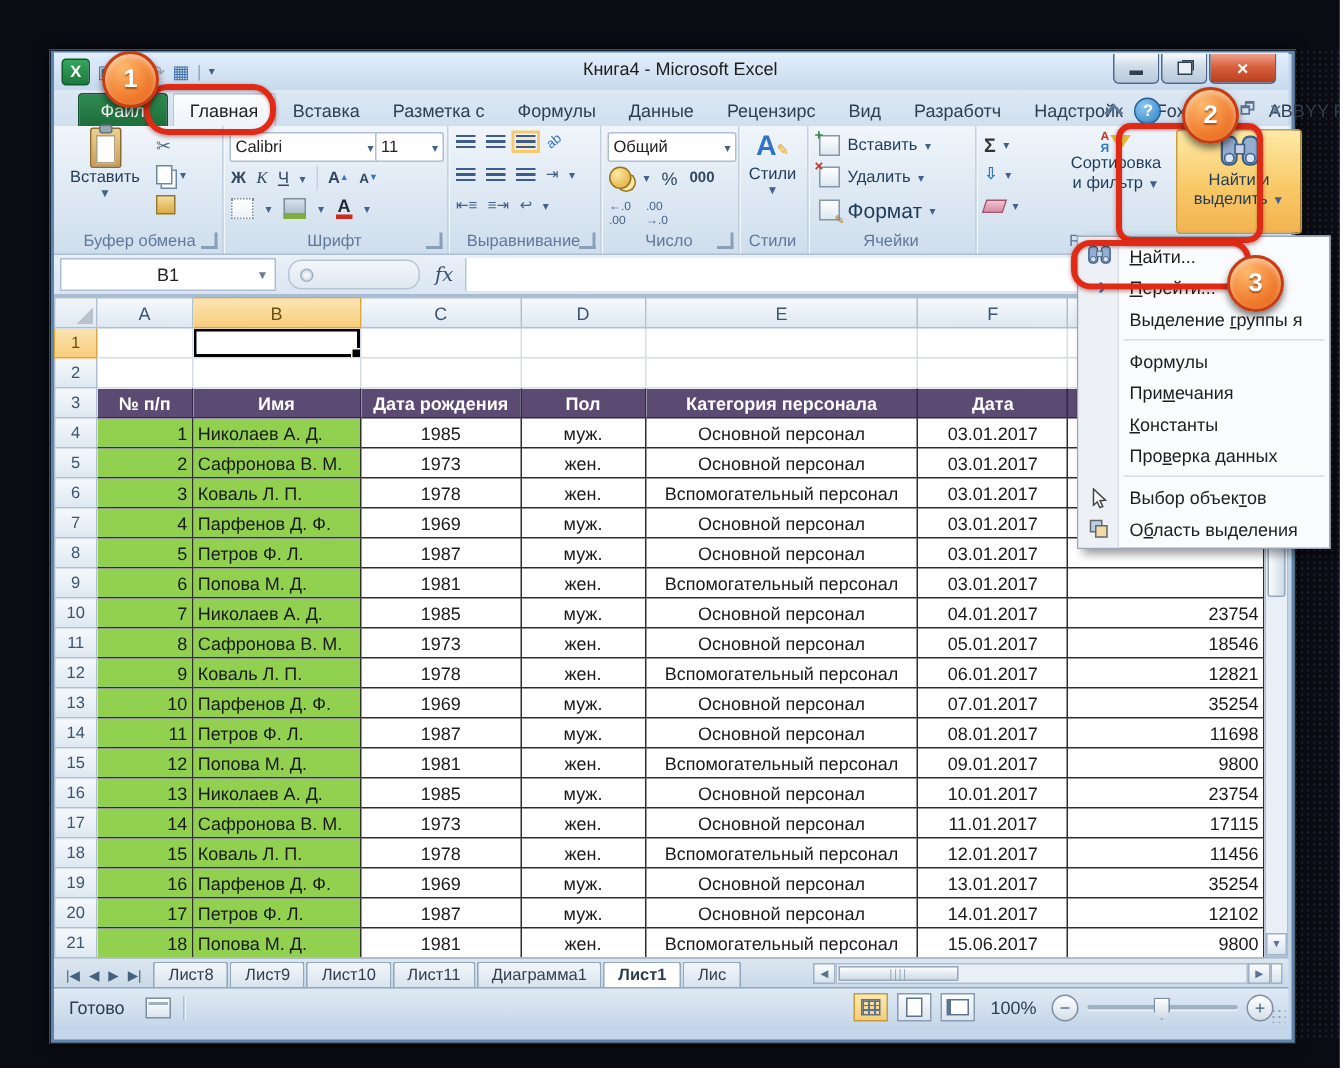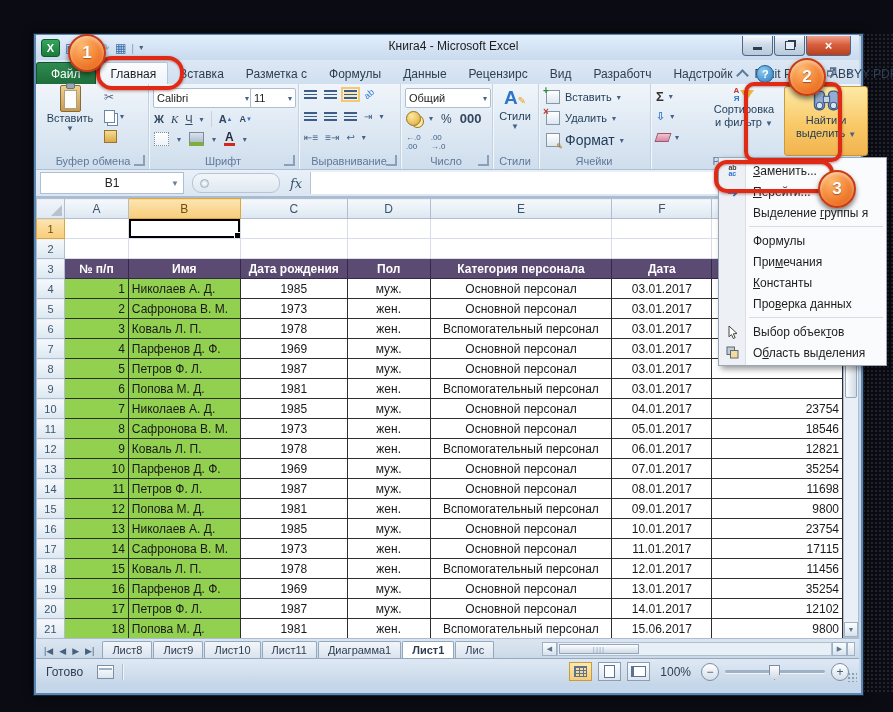--- a/index.html
+++ b/index.html
@@ -20,21 +20,21 @@
   .qsep{color:#8aa0b8;font-size:11px;}
   .ttext{position:absolute;left:0;right:0;text-align:center;top:4px;margin-left:12px;}
   .winbtns{position:absolute;right:8px;top:1px;display:flex;}
   .wbtn{width:29px;height:19px;border:1px solid #4d688a;border-top:none;border-radius:0 0 4px 4px;
         background:linear-gradient(#f7fafc,#cfdbe8 45%,#b9c9da);display:flex;align-items:center;justify-content:center;
         font-size:11px;color:#2c3e50;margin-left:1px;}
   .wbtn.close{width:43px;background:linear-gradient(#efa28c,#d9603f 45%,#b8401f);color:#fff;font-weight:bold;}
   .minbar{width:9px;height:3px;background:#2c3e50;margin-top:6px;}
   .resto{width:8px;height:7px;border:1px solid #2c3e50;box-shadow:2px -2px 0 -1px #2c3e50;background:#e8eef5;}
   
-  .tabstrip{left:36px;top:60px;width:823px;height:24px;background:linear-gradient(#dde8f4,#d0dfef);display:flex;align-items:flex-end;padding-left:0;}
+  .tabstrip{left:36px;top:60px;width:823px;height:24px;background:linear-gradient(#dde8f4,#d0dfef);display:flex;align-items:flex-end;padding-left:16px;}
   .tab{font-size:12px;color:#2e3e50;padding:4px 11px 3px;white-space:nowrap;}
   .tab.file{background:linear-gradient(#2e8c50,#1d6e3b);color:#fff;border-radius:3px 3px 0 0;margin-right:3px;padding:4px 14px 3px;border:1px solid #145230;border-bottom:none;}
   .tab.active{background:linear-gradient(#fcfdfe,#edf3fa);border:1px solid #b6c6da;border-bottom:none;border-radius:2px 2px 0 0;color:#1f1f1f;}
   .striptools{position:absolute;display:flex;gap:9px;right:0;top:4px;align-items:center;}
   .chevron{width:7px;height:7px;border-top:2px solid #5b7a9c;border-right:2px solid #5b7a9c;transform:rotate(-45deg);margin-top:3px;}
   .help{width:16px;height:16px;border-radius:50%;background:radial-gradient(circle at 35% 30%,#8cc8f2,#2f7fc1);color:#fff;font-weight:bold;font-size:11px;display:flex;align-items:center;justify-content:center;border:1px solid #1d5f96;}
   .gico{color:#5a7390;font-size:11px;}
   
   .ribbon{left:36px;top:84px;width:823px;height:86px;background:linear-gradient(#f0f5fa,#dde8f3 55%,#cfdeed);border-bottom:1px solid #aebfd4;}
   .grp{position:absolute;top:0;height:85px;border-right:1px solid #c3d1e1;box-shadow:1px 0 0 #f4f8fc;}
@@ -281,21 +281,21 @@
 
     <div class="grp" style="left:364px;width:92px;">
       <div class="combo" style="left:5px;top:4px;width:78px;">
           <span>Общий</span>
           <span class="caret">▾</span>
         </div>
       <div class="rrow" style="left:6px;top:27px;gap:8px;">
         <span class="coins"></span>
           <span class="caret">▾</span>
         <span class="sb" style="font-size:12px;">%</span>
-        <span class="sb" style="font-size:13px;font-weight:bold;">000</span>
+        <span class="sb" style="font-size:10px;font-weight:bold;">000</span>
       </div>
       <div class="rrow" style="left:6px;top:49px;gap:10px;">
         <span class="sb" style="font-size:8px;color:#44618a;">←.0<br>.00</span>
         <span class="sb" style="font-size:8px;color:#44618a;">.00<br>→.0</span>
       </div>
       <div class="gl">Число</div>
       <span class="dl"></span>
     </div>
 
     <div class="grp" style="left:456px;width:46px;">
@@ -663,23 +663,29 @@
           <span class="zthumb"></span>
         </span>
       <span class="zbtn">+</span>
     </div>
     <span class="grip"></span>
   </div>
 
   <div class="menu" id="menu">
       <div class="mitem">
         <span class="mic">
-          <span class="repico">ab<br><em>ac</em></span>
-        </span>
-        <span><u>З</u>аменить...</span>
+          <svg width="16" height="15" viewBox="0 0 26 24">
+            <rect x="1.5" y="2" width="9.5" height="18" rx="4" fill="#93aed0" stroke="#3f5e86" stroke-width="1.6"></rect>
+            <rect x="15" y="2" width="9.5" height="18" rx="4" fill="#93aed0" stroke="#3f5e86" stroke-width="1.6"></rect>
+            <rect x="10" y="7" width="6" height="6" fill="#c3d3e8" stroke="#3f5e86"></rect>
+            <circle cx="6.3" cy="15.8" r="3" fill="#d7e5f4" stroke="#3f5e86"></circle>
+            <circle cx="19.8" cy="15.8" r="3" fill="#d7e5f4" stroke="#3f5e86"></circle>
+          </svg>
+        </span>
+        <span><u>Н</u>айти...</span>
       </div>
       <div class="mitem">
         <span class="mic">
           <span class="goarrow">➜</span>
         </span>
         <span><u>П</u>ерейти...</span>
       </div>
       <div class="mitem">
         <span>Выделение <u>г</u>руппы я</span>
       </div>

